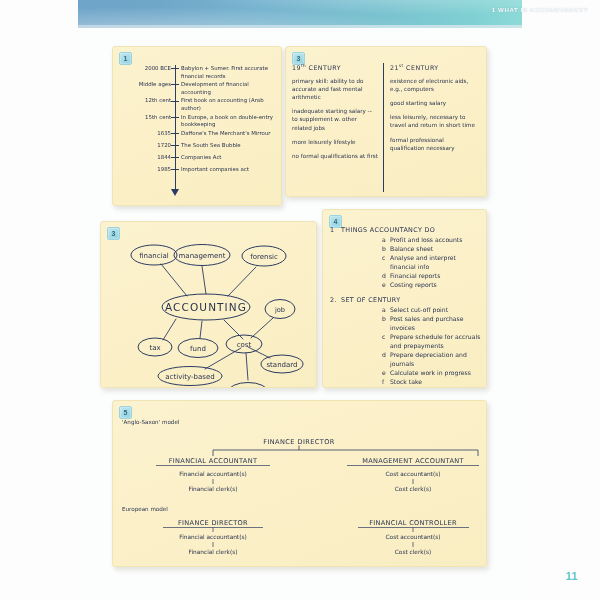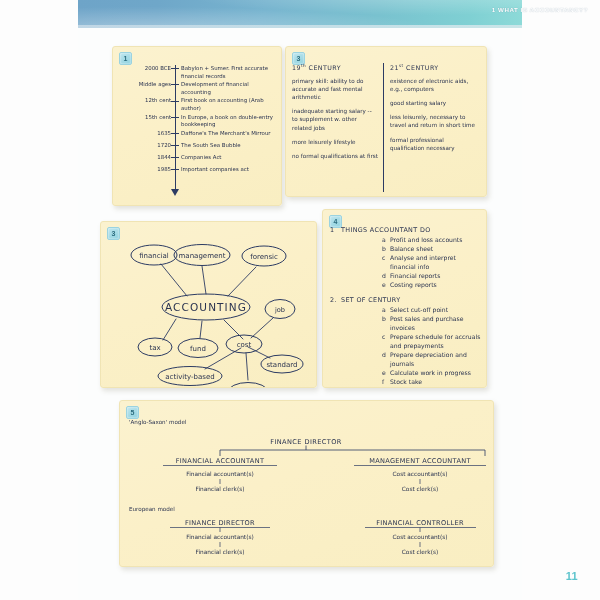--- a/index.html
+++ b/index.html
@@ -111,21 +111,21 @@
   .sub{margin:0 0 0 12px;}
   .sub li{
     list-style:none;font-size:6.1px;line-height:8.9px;color:#2a3350;
     display:flex;
   }
   .sub li .ltr{width:8px;flex:0 0 8px;}
   .sub li .txt{flex:1 1 auto;}
   .grp2{margin-top:7px;}
 
   
-  #card5{left:119px;top:400px;width:373px;height:165px;}
+  #card5{left:112px;top:400px;width:373px;height:165px;}
   #card5 svg{position:absolute;left:0;top:0;width:373px;height:165px;}
   .org-t{font-family:"DejaVu Sans", sans-serif;fill:#2a3350;}
   .org-c{text-anchor:middle;}
 
   
   .pageno{
     position:absolute;right:22px;bottom:18px;
     font-family:"Liberation Sans", sans-serif;
     font-size:11px;font-weight:bold;color:#5ec4cd;letter-spacing:.3px;
   }
@@ -252,21 +252,21 @@
       <text class="mm-label" x="105" y="86" font-size="10.5" letter-spacing="1.1">ACCOUNTING</text>
     </svg>
   </div>
 
   <div class="card" id="card4">
     <div class="badge">4</div>
     <div class="lst">
 
       <div class="lst-h">
         <span class="num">1</span>
-        <span>THINGS ACCOUNTANT DO</span>
+        <span>THINGS ACCOUNTANCY DO</span>
       </div>
       <ul class="sub">
         <li>
             <span class="ltr">a</span>
             <span class="txt">Profit and loss accounts</span>
           </li>
         <li>
             <span class="ltr">b</span>
             <span class="txt">Balance sheet</span>
           </li>

